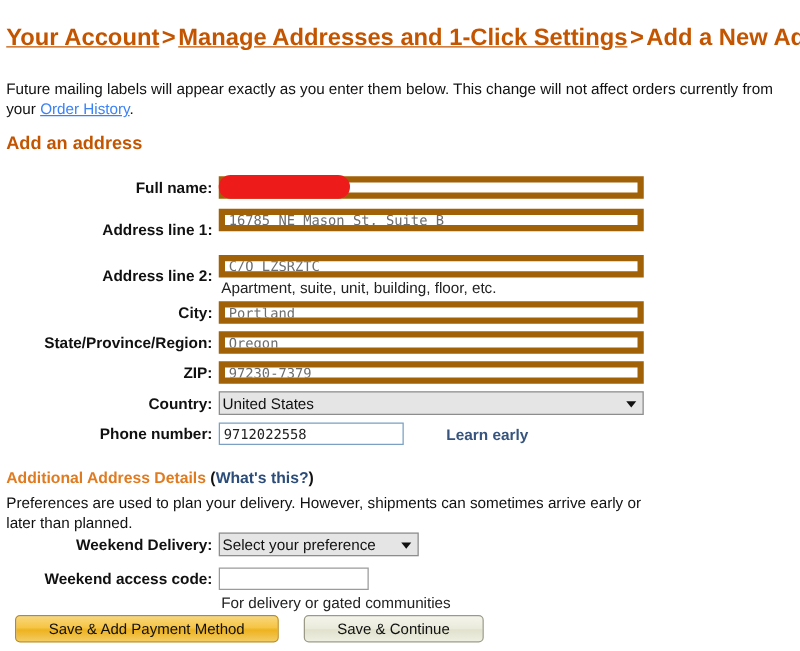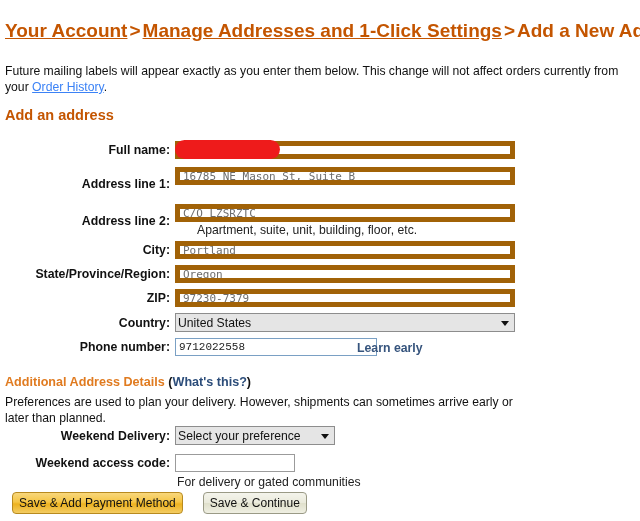--- a/index.html
+++ b/index.html
@@ -113,24 +113,23 @@
     height: 18px;
     border: 5px solid #a16207;
     background: #fff;
     font-family: "DejaVu Sans Mono", monospace;
     font-size: 11px;
     color: #6d6d6d;
     padding: 0 3px;
     outline: none;
   }
   input.tbox.focused {
-    width: 202px;
+    width: 148px;
     border: 1px solid #7aa0c4;
     color: #222;
-    font-family: Liberation Mono, monospace;
   }
   input.tbox.plain {
     width: 120px;
     border: 1px solid #9b9b9b;
   }
 
   select.sbox {
     box-sizing: border-box;
     width: 340px;
     height: 19px;
@@ -211,21 +210,21 @@
     top: 492px;
   }
   .btn {
     display: inline-block;
     box-sizing: border-box;
     font-family: "Liberation Sans", sans-serif;
     font-size: 12px;
     color: #111;
     height: 22px;
     line-height: 20px;
-    padding: 0 6px;
+    padding: 0 26px;
     border-radius: 4px;
     cursor: pointer;
     vertical-align: top;
   }
   .btn-primary {
     background: linear-gradient(to bottom, #f8d77c 0%, #f5c545 45%, #edb21f 55%, #f3cc63 100%);
     border: 1px solid #b88a1f;
   }
   .btn-secondary {
     background: linear-gradient(to bottom, #f4f4ec 0%, #eaeadb 50%, #e0e0cc 52%, #efefe2 100%);
@@ -261,21 +260,21 @@
       <div class="fctl" style="top:2px;">
         <input class="tbox" type="text" value="16785 NE Mason St, Suite B" style="">
       </div>
     </div>
 
     <div class="frow" style="height:38px;">
       <div class="flabel" style="top:12px;">Address line 2:</div>
       <div class="fctl" style="top:2px;">
         <input class="tbox" type="text" value="C/O LZSRZTC" style="">
       </div>
-      <div class="hint" style="top:21px;margin-left:20px;">Apartment, suite, unit, building, floor, etc.</div>
+      <div class="hint" style="top:21px;">Apartment, suite, unit, building, floor, etc.</div>
     </div>
 
     <div class="frow" style="height:24px;">
       <div class="flabel" style="top:3px;">City:</div>
       <div class="fctl" style="top:1px;">
         <input class="tbox" type="text" value="Portland" style="">
       </div>
     </div>
 
     <div class="frow" style="height:24px;">

